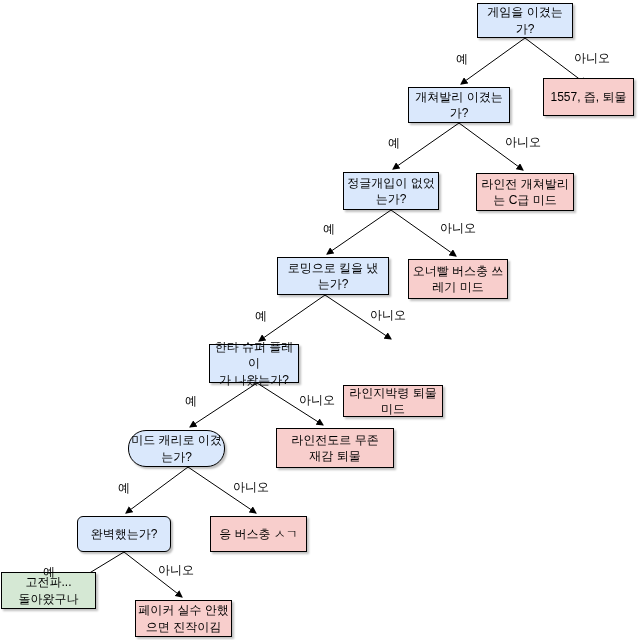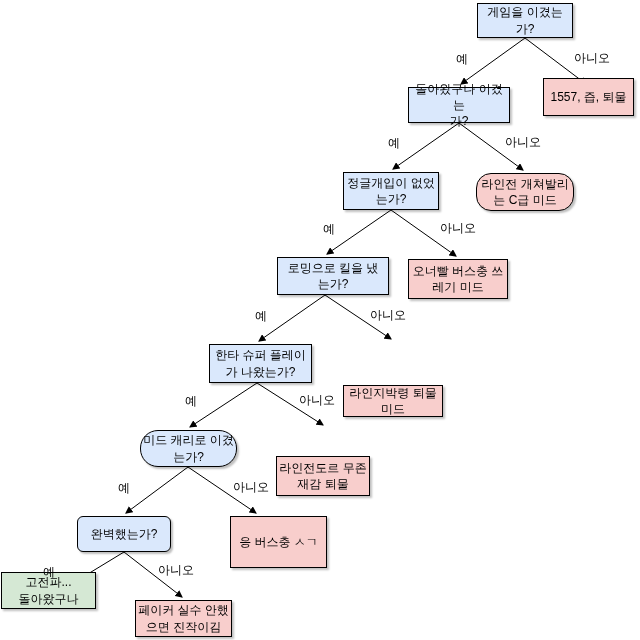--- a/index.html
+++ b/index.html
@@ -74,39 +74,39 @@
     <line x1="257" y1="383" x2="190" y2="427" marker-end="url(#arrow)"></line>
     <line x1="257" y1="383" x2="323" y2="425" marker-end="url(#arrow)"></line>
     <line x1="188" y1="467" x2="126" y2="513" marker-end="url(#arrow)"></line>
     <line x1="188" y1="467" x2="256" y2="513" marker-end="url(#arrow)"></line>
     <line x1="124" y1="552" x2="50" y2="597" marker-end="url(#arrow)"></line>
     <line x1="124" y1="552" x2="182" y2="597" marker-end="url(#arrow)"></line>
   </svg>
 
   <div class="node question" style="left:477px; top:3px;   width:96px;  height:35px;">게임을 이겼는가?</div>
   <div class="node bad" style="left:543px; top:78px;  width:91px;  height:38px;">1557, 즙, 퇴물</div>
-  <div class="node question" style="left:408px; top:87px;  width:102px; height:36px;">돌아왔구나 이겼는
+  <div class="node question" style="left:408px; top:87px;  width:102px; height:36px;">개쳐발리 이겼는
 가?</div>
-  <div class="node bad" style="left:476px; top:173px; width:98px;  height:38px;border-radius:15px;">라인전 개쳐발리
+  <div class="node bad" style="left:476px; top:173px; width:98px;  height:38px;">라인전 개쳐발리
 는 C급 미드</div>
   <div class="node question" style="left:343px; top:172px; width:96px;  height:38px;">정글개입이 없었
 는가?</div>
   <div class="node bad" style="left:408px; top:259px; width:100px; height:40px;">오너빨 버스충 쓰
 레기 미드</div>
   <div class="node question" style="left:277px; top:257px; width:112px;  height:38px;">로밍으로 킬을 냈
 는가?</div>
   <div class="node bad" style="left:343px; top:342px; width:100px; height:32px;margin-top:43px;">라인지박령 퇴물
 미드</div>
-  <div class="node question" style="left:209px; top:344px; width:103px;  height:39px;">한타 슈퍼 플레이
+  <div class="node question" style="left:209px; top:344px; width:90px;  height:39px;">한타 슈퍼 플레이
 가 나왔는가?</div>
-  <div class="node bad" style="left:276px; top:428px; width:94px;  height:40px;margin-top:28px;">라인전도르 무존
+  <div class="node bad" style="left:276px; top:428px; width:118px;  height:40px;">라인전도르 무존
 재감 퇴물</div>
-  <div class="node question" style="left:140px; top:430px; width:97px;  height:37px;border-radius:18px;">미드 캐리로 이겼
+  <div class="node question" style="left:128px; top:430px; width:97px;  height:37px;border-radius:18px;">미드 캐리로 이겼
 는가?</div>
-  <div class="node bad" style="left:210px; top:516px; width:97px;  height:52px;margin-left:20px;">응 버스충 ㅅㄱ</div>
+  <div class="node bad" style="left:210px; top:516px; width:97px;  height:36px;">응 버스충 ㅅㄱ</div>
   <div class="node question" style="left:77px;  top:516px; width:94px;  height:36px;border-radius:6px;">완벽했는가?</div>
   <div class="node good" style="left:1px;   top:572px; width:95px;  height:37px;">고전파...
 돌아왔구나</div>
   <div class="node bad" style="left:135px; top:600px; width:97px;  height:37px;">페이커 실수 안했
 으면 진작이김</div>
 
   <span class="elabel" style="left:462px; top:59px;">예</span>
   <span class="elabel" style="left:592px; top:58px;">아니오</span>
   <span class="elabel" style="left:394px; top:143px;">예</span>
   <span class="elabel" style="left:523px; top:142px;">아니오</span>

